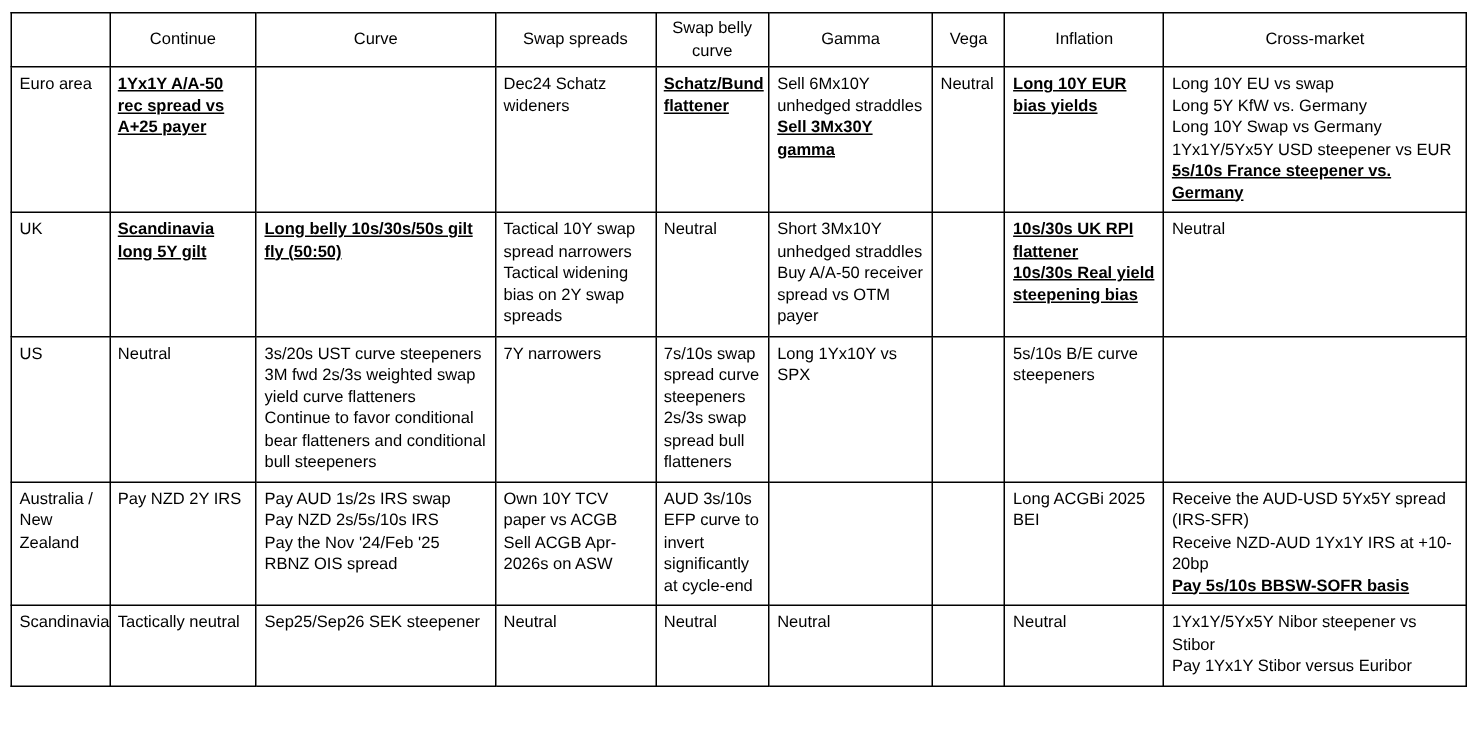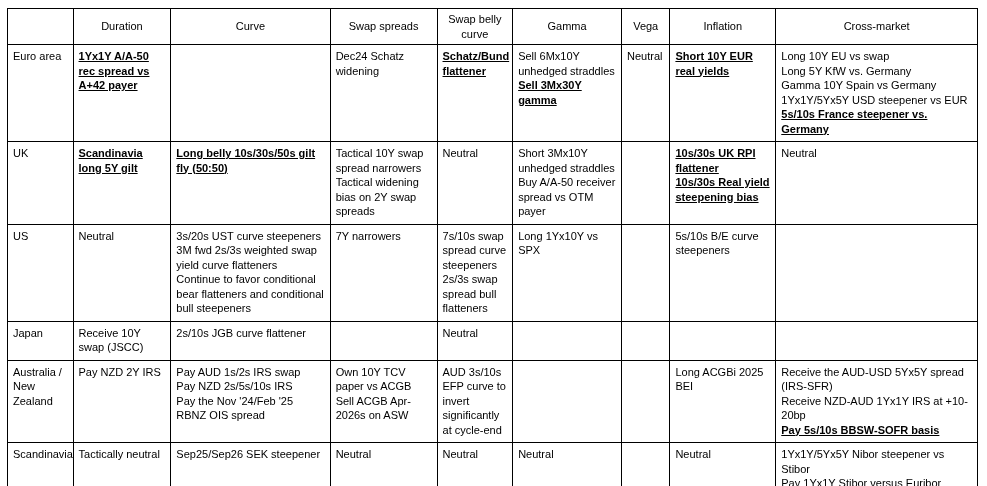--- a/index.html
+++ b/index.html
@@ -82,57 +82,57 @@
       <col class="col-swapspreads">
       <col class="col-swapspreadcurve">
       <col class="col-gamma">
       <col class="col-vega">
       <col class="col-inflation">
       <col class="col-cross">
     </colgroup>
     <thead>
       <tr>
         <th></th>
-        <th>Duration</th>
+        <th>Continue</th>
         <th>Curve</th>
         <th>Swap spreads</th>
         <th>Swap belly curve</th>
         <th>Gamma</th>
         <th>Vega</th>
         <th>Inflation</th>
         <th>Cross-market</th>
       </tr>
     </thead>
     <tbody id="matrix-body">
         <tr>
           <td class="region-label">Euro area</td>
           <td class="cell-lines">
-            <div class="u">1Yx1Y A/A-50 rec spread vs A+42 payer</div>
-          </td>
-          <td class="cell-lines"></td>
-          <td class="cell-lines">
-            <div class="plain">Dec24 Schatz widening</div>
+            <div class="u">1Yx1Y A/A-50 rec spread vs A+25 payer</div>
+          </td>
+          <td class="cell-lines"></td>
+          <td class="cell-lines">
+            <div class="plain">Dec24 Schatz wideners</div>
           </td>
           <td class="cell-lines">
             <div class="u">Schatz/Bund flattener</div>
           </td>
           <td class="cell-lines">
             <div class="plain">Sell 6Mx10Y unhedged straddles</div>
             <div class="u">Sell 3Mx30Y gamma</div>
           </td>
           <td class="cell-lines">
             <div class="plain">Neutral</div>
           </td>
           <td class="cell-lines">
-            <div class="u">Short 10Y EUR real yields</div>
+            <div class="u">Long 10Y EUR bias yields</div>
           </td>
           <td class="cell-lines">
             <div class="plain">Long 10Y EU vs swap</div>
             <div class="plain">Long 5Y KfW vs. Germany</div>
-            <div class="plain">Gamma 10Y Spain vs Germany</div>
+            <div class="plain">Long 10Y Swap vs Germany</div>
             <div class="plain">1Yx1Y/5Yx5Y USD steepener vs EUR</div>
             <div class="u">5s/10s France steepener vs. Germany</div>
           </td>
         </tr>
         <tr>
           <td class="region-label">UK</td>
           <td class="cell-lines">
             <div class="u">Scandinavia long 5Y gilt</div>
           </td>
           <td class="cell-lines">
@@ -175,37 +175,20 @@
             <div class="plain">7s/10s swap spread curve steepeners</div>
             <div class="plain">2s/3s swap spread bull flatteners</div>
           </td>
           <td class="cell-lines">
             <div class="plain">Long 1Yx10Y vs SPX</div>
           </td>
           <td class="cell-lines"></td>
           <td class="cell-lines">
             <div class="plain">5s/10s B/E curve steepeners</div>
           </td>
-          <td class="cell-lines"></td>
-        </tr>
-        <tr>
-          <td class="region-label">Japan</td>
-          <td class="cell-lines">
-            <div class="plain">Receive 10Y swap (JSCC)</div>
-          </td>
-          <td class="cell-lines">
-            <div class="plain">2s/10s JGB curve flattener</div>
-          </td>
-          <td class="cell-lines"></td>
-          <td class="cell-lines">
-            <div class="plain">Neutral</div>
-          </td>
-          <td class="cell-lines"></td>
-          <td class="cell-lines"></td>
-          <td class="cell-lines"></td>
           <td class="cell-lines"></td>
         </tr>
         <tr>
           <td class="region-label">Australia / New Zealand</td>
           <td class="cell-lines">
             <div class="plain">Pay NZD 2Y IRS</div>
           </td>
           <td class="cell-lines">
             <div class="plain">Pay AUD 1s/2s IRS swap</div>
             <div class="plain">Pay NZD 2s/5s/10s IRS</div>

